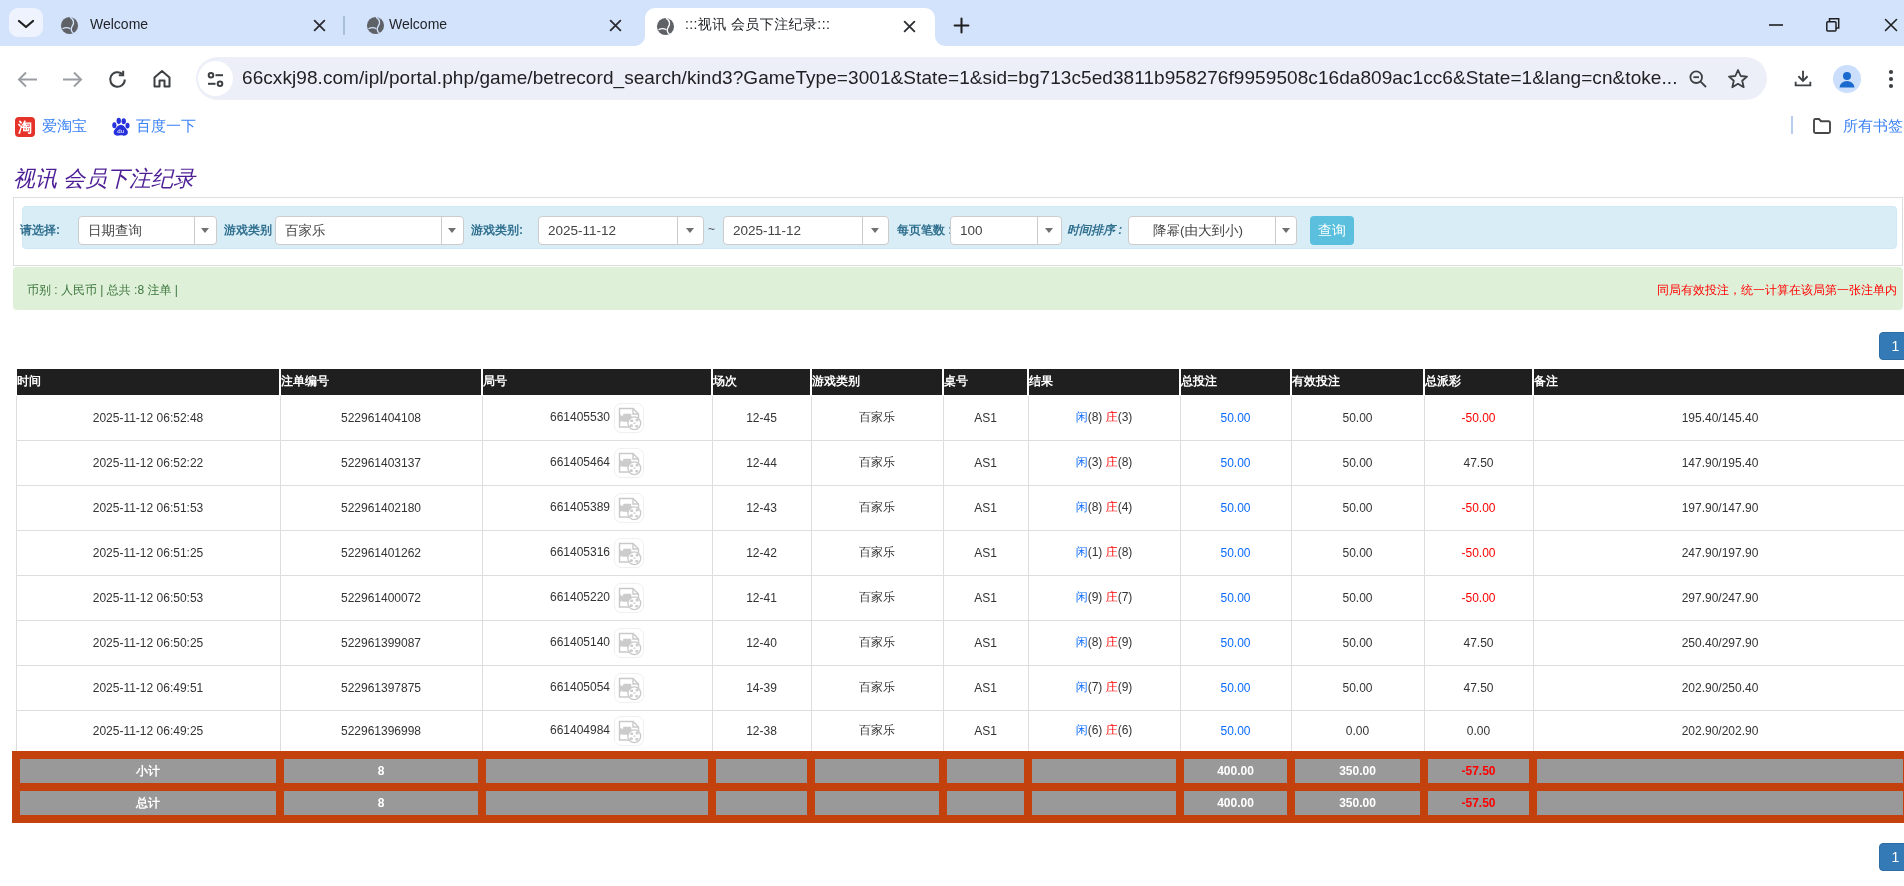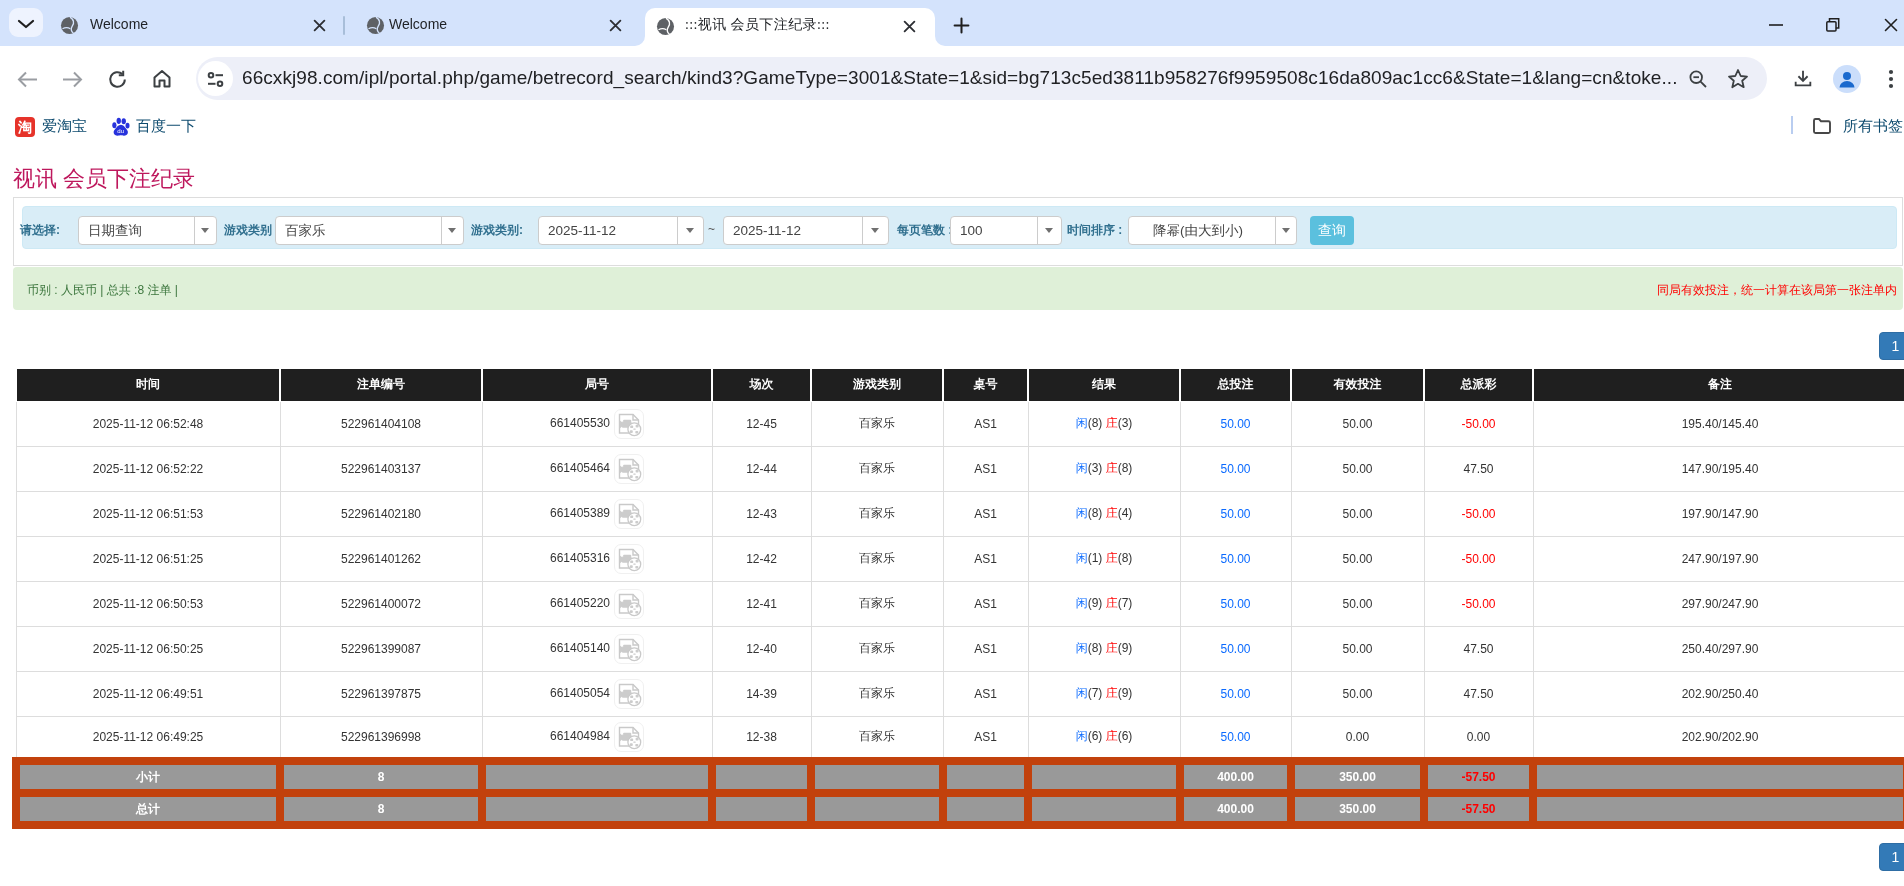--- a/index.html
+++ b/index.html
@@ -13,42 +13,42 @@
   border-radius:10px 10px 0 0; }
 .flare { position:absolute; top:36px; width:10px; height:10px; background:#fff; }
 .flarec { position:absolute; top:36px; width:10px; height:10px; background:#d4e3fc; }
 #chevbtn { position:absolute; left:9px; top:8px; width:34px; height:29px; background:#eef3fe; border-radius:9px; }
 #toolbar { position:absolute; left:0; top:46px; width:1904px; height:62px; background:#fff; }
 #omnibox { position:absolute; left:196px; top:57px; width:1571px; height:43px; background:#edeff8; border-radius:22px; }
 #siteinfo { position:absolute; left:198px; top:61px; width:35px; height:35px; background:#fff; border-radius:50%; }
 #urltext { position:absolute; left:242px; top:67px; width:1434px; overflow:hidden; white-space:nowrap;
   font-size:19px; color:#202124; letter-spacing:0.07px; }
 #bookbar { position:absolute; left:0; top:108px; width:1904px; height:37px; background:#fff; }
-.bktext { position:absolute; top:117px; font-size:15px; color:#0c4a6e; white-space:nowrap; }
-
-#ptitle { position:absolute; left:13px; top:164px; font-size:22px; color:#be185d; }
+.bktext { position:absolute; top:117px; font-size:15px; color:#3b82f6; white-space:nowrap; }
+
+#ptitle { position:absolute; left:13px; top:164px; font-size:22px; color:#4c1d95;font-style:italic; }
 #fpanel { position:absolute; left:13px; top:197px; width:1890px; height:69px; background:#fff; border:1px solid #ddd; }
 #fbar { position:absolute; left:22px; top:206px; width:1875px; height:43px; background:#d9edf7; border:1px solid #cde9f5; border-radius:4px; }
 .flabel { position:absolute; top:222px; font-size:12px; font-weight:bold; color:#31708f; white-space:nowrap; }
 .fsel { position:absolute; top:216px; height:29px; background:#fff; border:1px solid #ccc; border-radius:4px;
   font-size:13.5px; color:#444; line-height:27px; padding-left:9px; }
 .fsel .arr { position:absolute; right:0; top:0; height:27px; border-left:1px solid #ccc; }
 .fsel .tri { position:absolute; top:11px; width:0; height:0; border-left:4.5px solid transparent;
   border-right:4.5px solid transparent; border-top:5px solid #707070; }
 #qbtn { position:absolute; left:1310px; top:216px; width:44px; height:29px; background:#5bc0de; border-radius:4px;
   color:#fff; font-size:14px; text-align:center; line-height:29px; }
 #gbar { position:absolute; left:13px; top:267px; width:1890px; height:43px; background:#dff0d8; border-radius:4px; }
 #gleft { position:absolute; left:27px; top:282px; font-size:12px; color:#3c763d;text-align:center; }
 #gright { position:absolute; right:7px; top:282px; font-size:12px; color:#f00; }
 .pag { position:absolute; left:1879px; width:33px; height:28px; background:#337ab7; border:1px solid #2e6da4;
   border-radius:4px; color:#fff; font-size:14px; text-align:center; line-height:26px; }
 
 #btable { position:absolute; left:12px; top:369px; width:1899px; border-collapse:collapse; table-layout:fixed;
   font-size:12px; color:#333; }
-#btable th { background:#1f1f1f; color:#fff; font-weight:bold; border:2px solid #fff; border-top:none; border-bottom:1px solid #fff; height:32px; padding:0; text-align:center; }
+#btable th { background:#1f1f1f; color:#fff; font-weight:bold; border:2px solid #fff; border-top:none; border-bottom:1px solid #fff; height:26px; padding:0; text-align:left; }
 #btable td.b { border:1px solid #ddd; height:45px; text-align:center; padding:0; background:#fff; }
 #btable td.f { border:8px solid #c2410c; height:32px; text-align:center; padding:0; background:#999;
   color:#fff; font-weight:bold; }
 .blue { color:#0a6aff; }
 .red { color:#f00; }
 .vbtn { display:inline-block; width:30px; height:30px; border:1px solid #f0f0f0; border-radius:7px;
   background:#fff; vertical-align:middle; margin-left:4px; position:relative; top:0; }
 </style>
 </head>
 <body>
@@ -59,21 +59,21 @@
 <div class="flare" style="left:935px;"></div>
 <div class="flarec" style="left:935px;border-bottom-left-radius:10px;"></div>
 <div id="activetab"></div>
 <div id="toolbar"></div>
 <div id="omnibox"></div>
 <div id="siteinfo"></div>
 <div id="urltext">66cxkj98.com/ipl/portal.php/game/betrecord_search/kind3?GameType=3001&amp;State=1&amp;sid=bg713c5ed3811b958276f9959508c16da809ac1cc6&amp;State=1&amp;lang=cn&amp;toke...</div>
 <div id="bookbar"></div>
 <div class="tab-title" style="left:90px;">Welcome</div>
 <div class="tab-title" style="left:389px;">Welcome</div>
-<div class="tab-title" style="left:685px; letter-spacing:0.4px;font-family:Liberation Serif, serif;">:::视讯 会员下注纪录:::</div>
+<div class="tab-title" style="left:685px; letter-spacing:0.4px;">:::视讯 会员下注纪录:::</div>
 <div class="bktext" style="left:42px;">爱淘宝</div>
 <div class="bktext" style="left:136px;">百度一下</div>
 <div class="bktext" style="left:1843px;">所有书签</div>
 <div id="icons">
 
 <svg class="abs" style="left:17px;top:19px" width="18" height="10" viewBox="0 0 18 10">
       <path d="M2 2 L9 8 L16 2" fill="none" stroke="#1f1f1f" stroke-width="2.2" stroke-linecap="round" stroke-linejoin="round"></path>
     </svg>
 
 <svg class="abs" style="left:60px;top:16px" width="19" height="19" viewBox="0 0 20 20">
@@ -210,21 +210,21 @@
 <div class="flabel" style="left:20px;">请选择:</div>
 <div class="fsel" style="left:78px; width:139px;">日期查询<span class="arr" style="width:22px;"></span><span class="tri" style="right:7px;"></span></div>
 <div class="flabel" style="left:224px;">游戏类别</div>
 <div class="fsel" style="left:275px; width:189px;">百家乐<span class="arr" style="width:22px;"></span><span class="tri" style="right:7px;"></span></div>
 <div class="flabel" style="left:471px;">游戏类别:</div>
 <div class="fsel" style="left:538px; width:166px;">2025-11-12<span class="arr" style="width:26px;"></span><span class="tri" style="right:9px;"></span></div>
 <div class="flabel" style="left:708px; font-weight:normal; color:#555;">~</div>
 <div class="fsel" style="left:723px; width:166px;">2025-11-12<span class="arr" style="width:26px;"></span><span class="tri" style="right:9px;"></span></div>
 <div class="flabel" style="left:897px;">每页笔数 :</div>
 <div class="fsel" style="left:950px; width:112px;">100<span class="arr" style="width:24px;"></span><span class="tri" style="right:8px;"></span></div>
-<div class="flabel" style="left:1067px;">时间排序 :</div>
+<div class="flabel" style="left:1067px;font-style:italic;">时间排序 :</div>
 <div class="fsel" style="left:1128px; width:169px;padding-left:24px;">降幂(由大到小)<span class="arr" style="width:21px;"></span><span class="tri" style="right:6px;"></span></div>
 <div id="qbtn">查询</div>
 <div id="gbar"></div>
 <div id="gleft">币别 : 人民币 | 总共 :8 注单 |</div>
 <div id="gright">同局有效投注，统一计算在该局第一张注单内</div>
 <div class="pag" style="top:332px;">1</div>
 <div class="pag" style="top:843px;">1</div>
 <table id="btable">
 <colgroup>
       <col style="width:264px">

